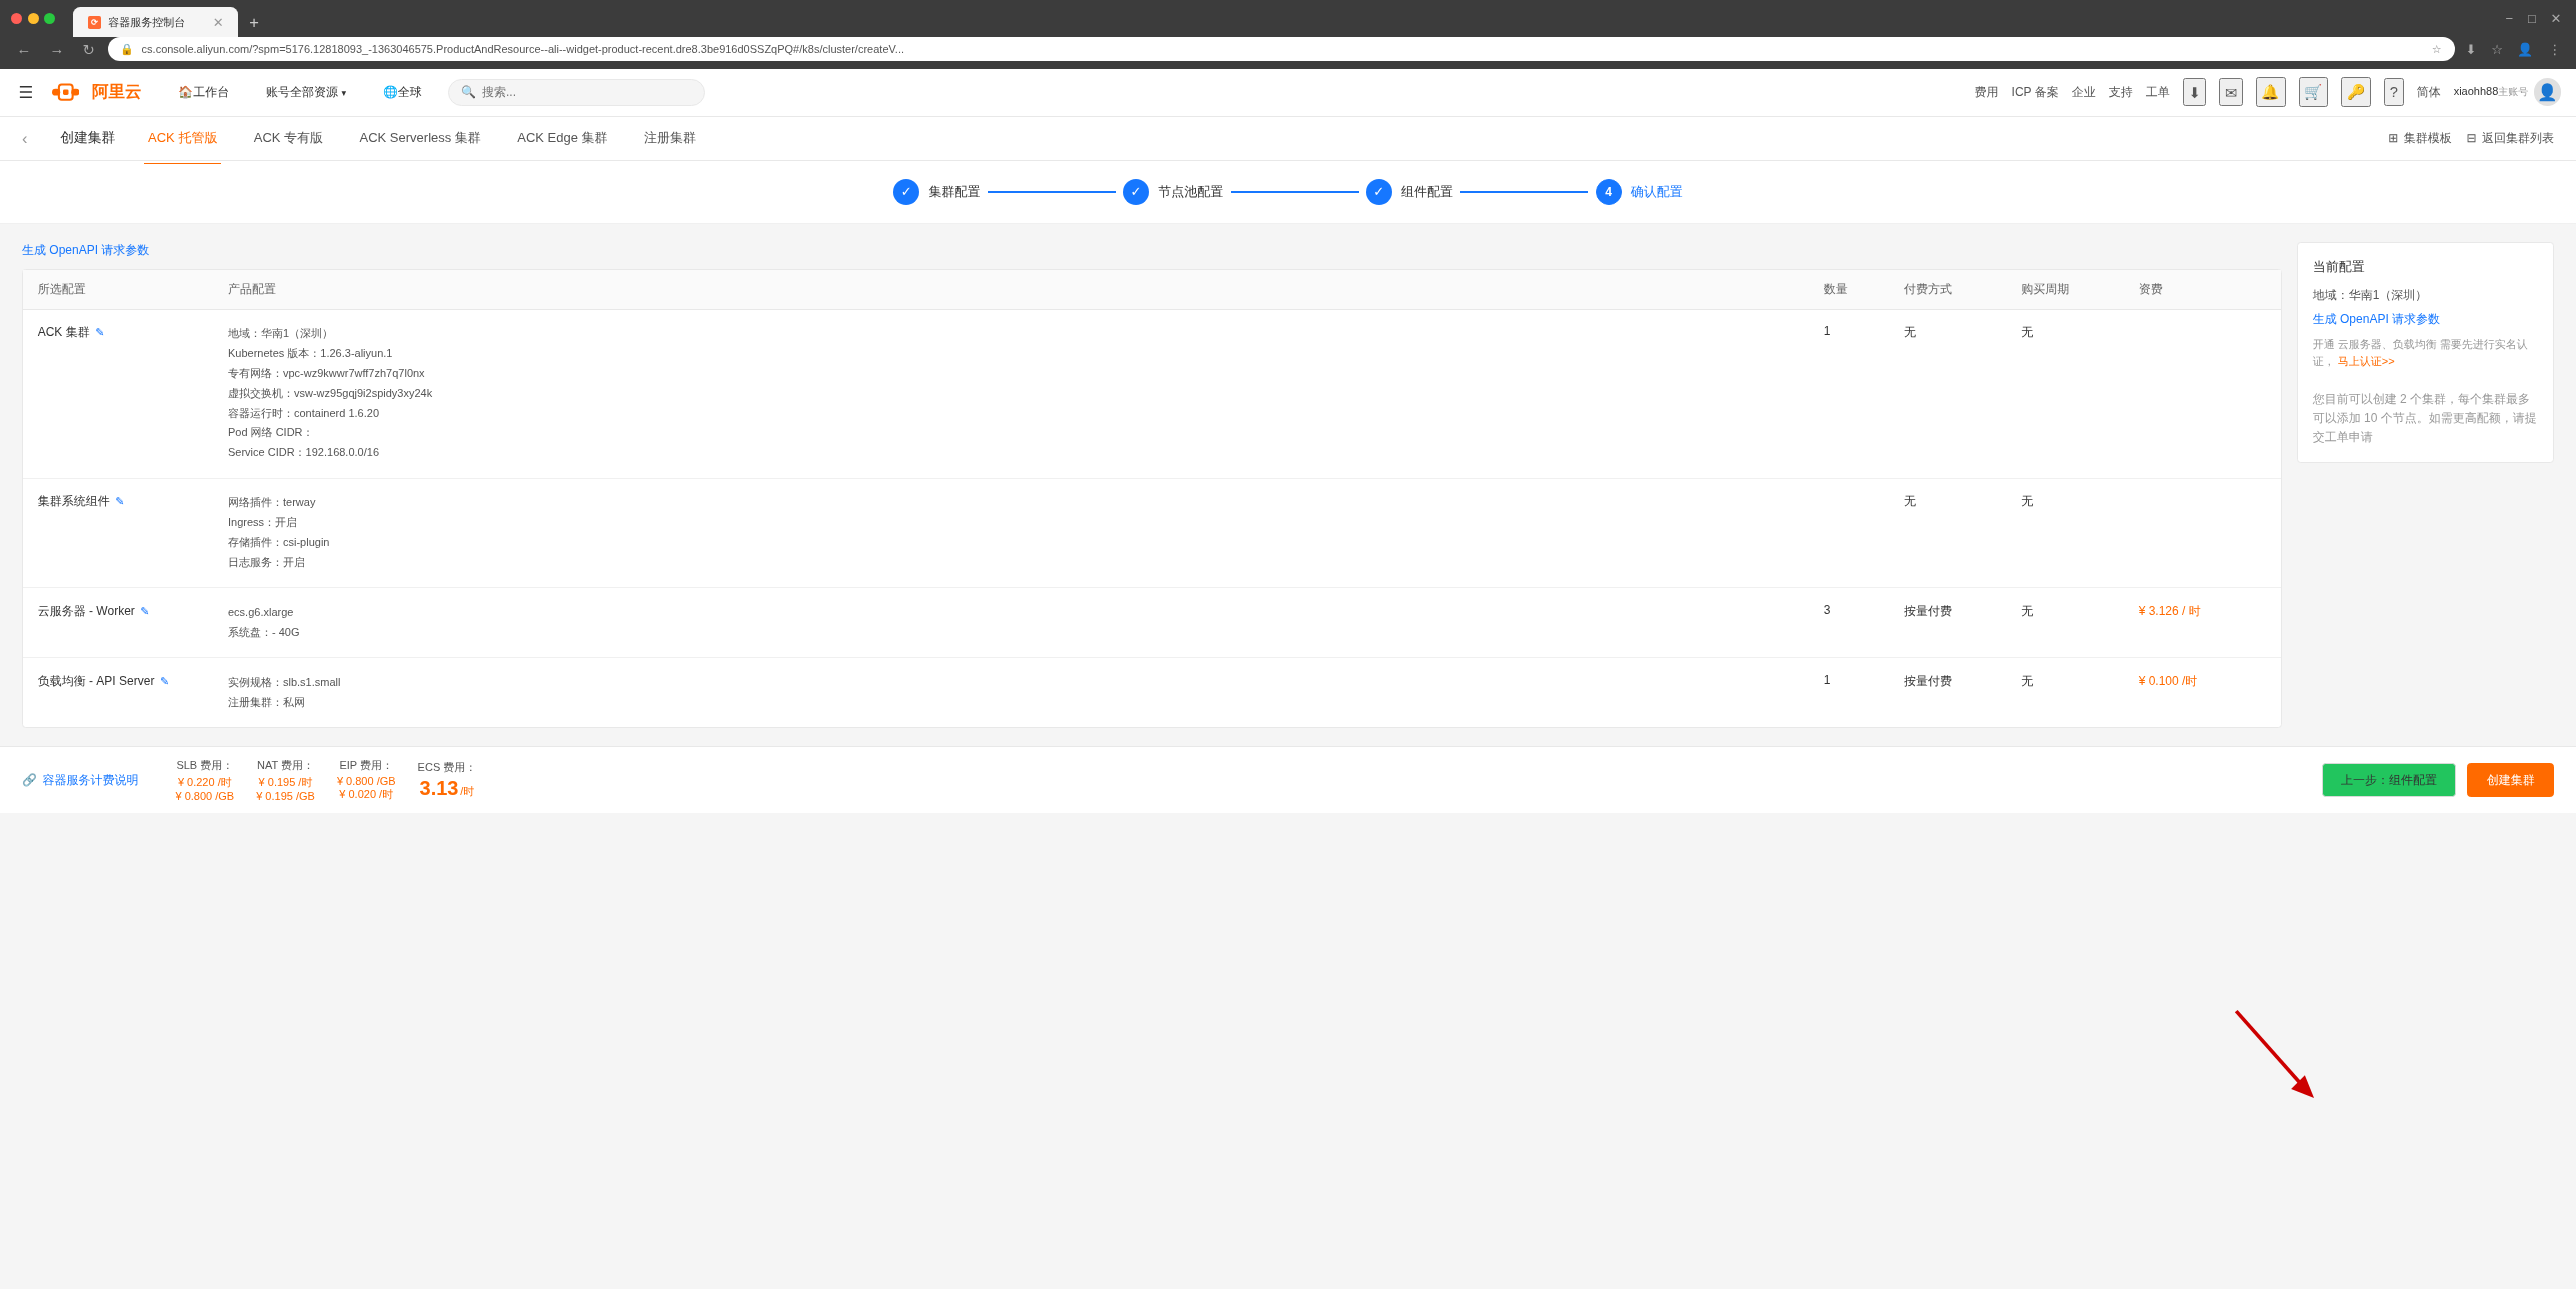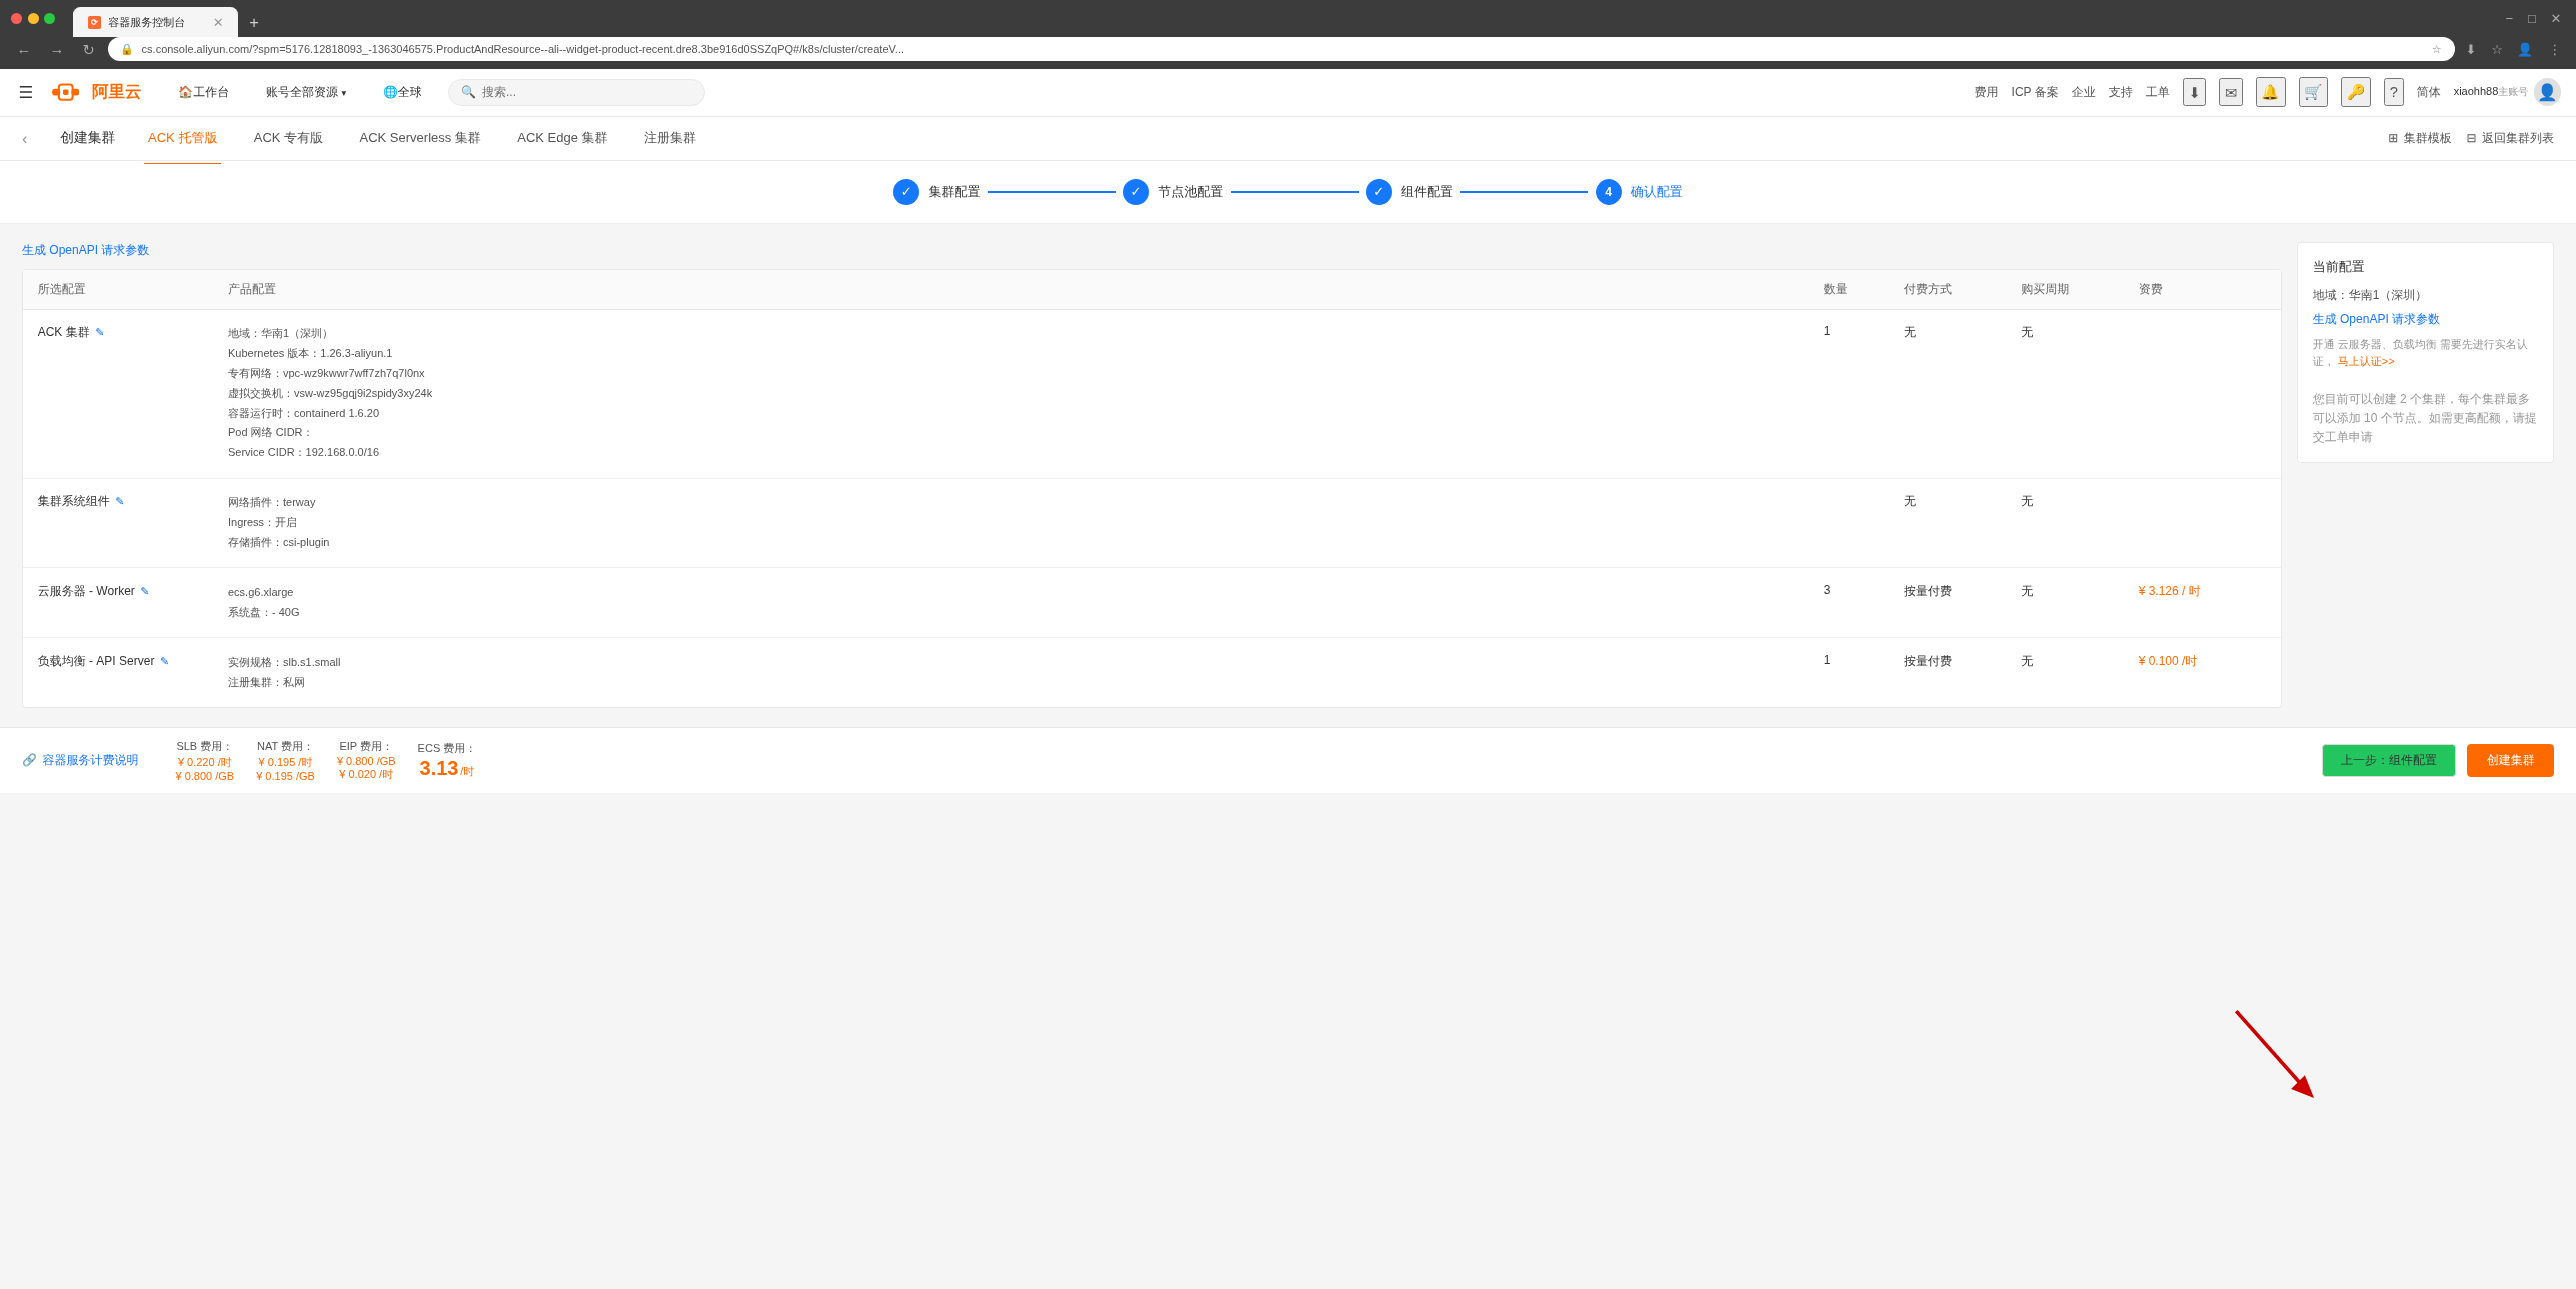--- a/index.html
+++ b/index.html
@@ -292,20 +292,21 @@
 
       <div class="config-row">
         <div class="config-label">
           <span>集群系统组件</span>
           <span class="config-edit-icon">✎</span>
         </div>
         <div class="config-detail">
           <span>网络插件：terway</span>
           <span>Ingress：开启</span>
           <span>存储插件：csi-plugin</span>
+          <span>日志服务：开启</span>
         </div>
         <div class="config-qty"></div>
         <div class="config-payment">无</div>
         <div class="config-period">无</div>
         <div class="config-cost free"></div>
       </div>
 
       <div class="config-row">
         <div class="config-label">
           <span>云服务器 - Worker</span>

